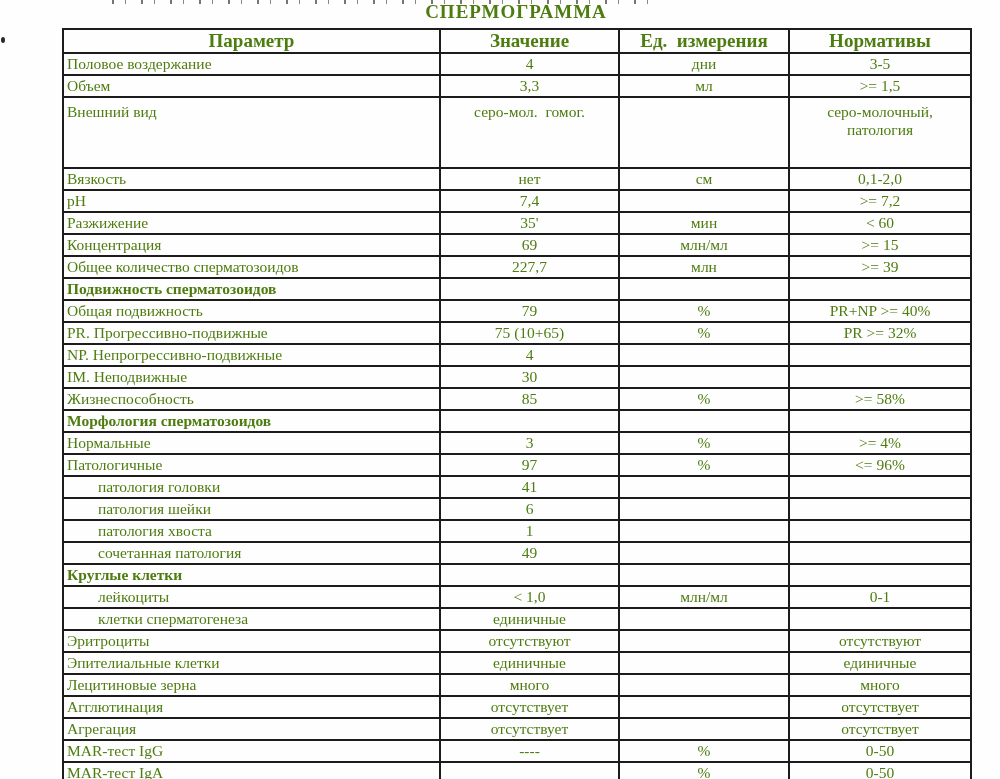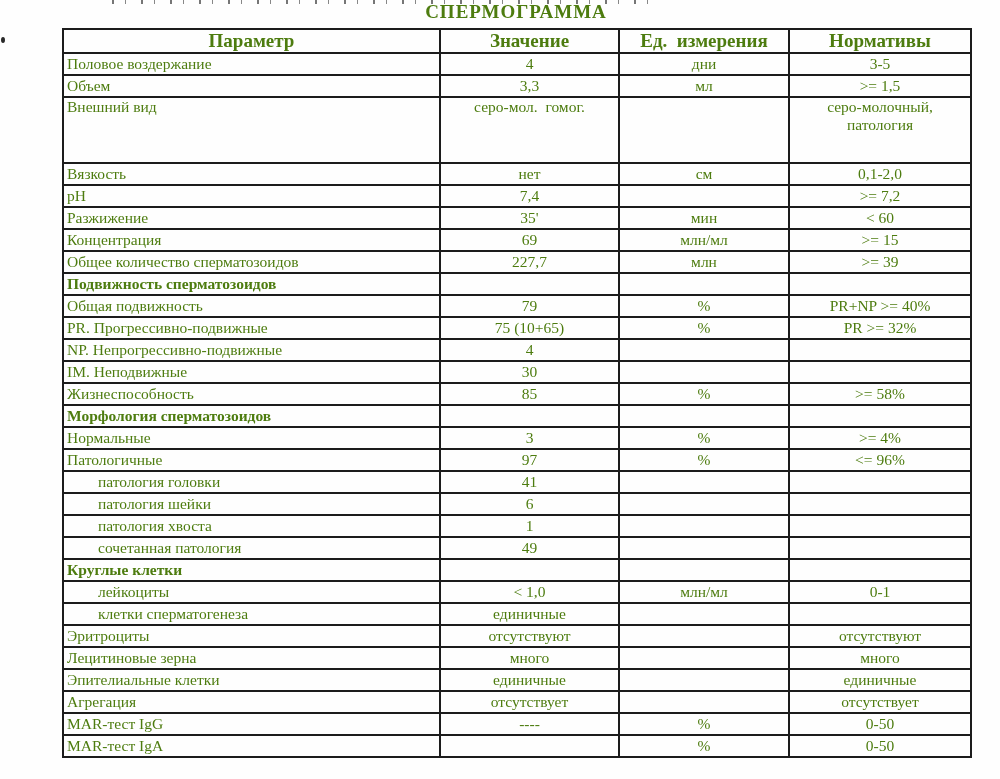--- a/index.html
+++ b/index.html
@@ -28,21 +28,21 @@
     font-size:15.5px;line-height:1.15;
     overflow:hidden;vertical-align:middle;
     white-space:pre-wrap;
   }
   th{height:20px;font-weight:bold;font-size:19px;text-align:center;}
   td{height:20px;}
   td.c-param{text-align:left;padding-left:3px;}
   td.c-param.indent{padding-left:34px;}
   td.c-value,td.c-unit,td.c-norm{text-align:center;}
   tr.section td.c-param{font-weight:bold;}
-  tr.tall td{height:64px;vertical-align:top;}
+  tr.tall td{height:64px;vertical-align:top;padding-top:5px;}
 </style>
 </head>
 <body>
 
 <div class="page">
   <div class="fragments"></div>
   <div class="speck"></div>
 
   <div class="title">СПЕРМОГРАММА</div>
 
@@ -207,30 +207,36 @@
           <td class="c-unit"></td>
           <td class="c-norm"></td>
         </tr>
         <tr>
           <td class="c-param">Эритроциты</td>
           <td class="c-value">отсутствуют</td>
           <td class="c-unit"></td>
           <td class="c-norm">отсутствуют</td>
         </tr>
         <tr>
+          <td class="c-param">Эпителиальные клетки</td>
+          <td class="c-value">единичные</td>
+          <td class="c-unit"></td>
+          <td class="c-norm">единичные</td>
+        </tr>
+        <tr>
           <td class="c-param">Лецитиновые зерна</td>
           <td class="c-value">много</td>
           <td class="c-unit"></td>
           <td class="c-norm">много</td>
         </tr>
         <tr>
-          <td class="c-param">Эпителиальные клетки</td>
-          <td class="c-value">единичные</td>
-          <td class="c-unit"></td>
-          <td class="c-norm">единичные</td>
+          <td class="c-param">Агглютинация</td>
+          <td class="c-value">отсутствует</td>
+          <td class="c-unit"></td>
+          <td class="c-norm">отсутствует</td>
         </tr>
         <tr>
           <td class="c-param">Агрегация</td>
           <td class="c-value">отсутствует</td>
           <td class="c-unit"></td>
           <td class="c-norm">отсутствует</td>
         </tr>
         <tr>
           <td class="c-param">MAR-тест IgG</td>
           <td class="c-value">----</td>

